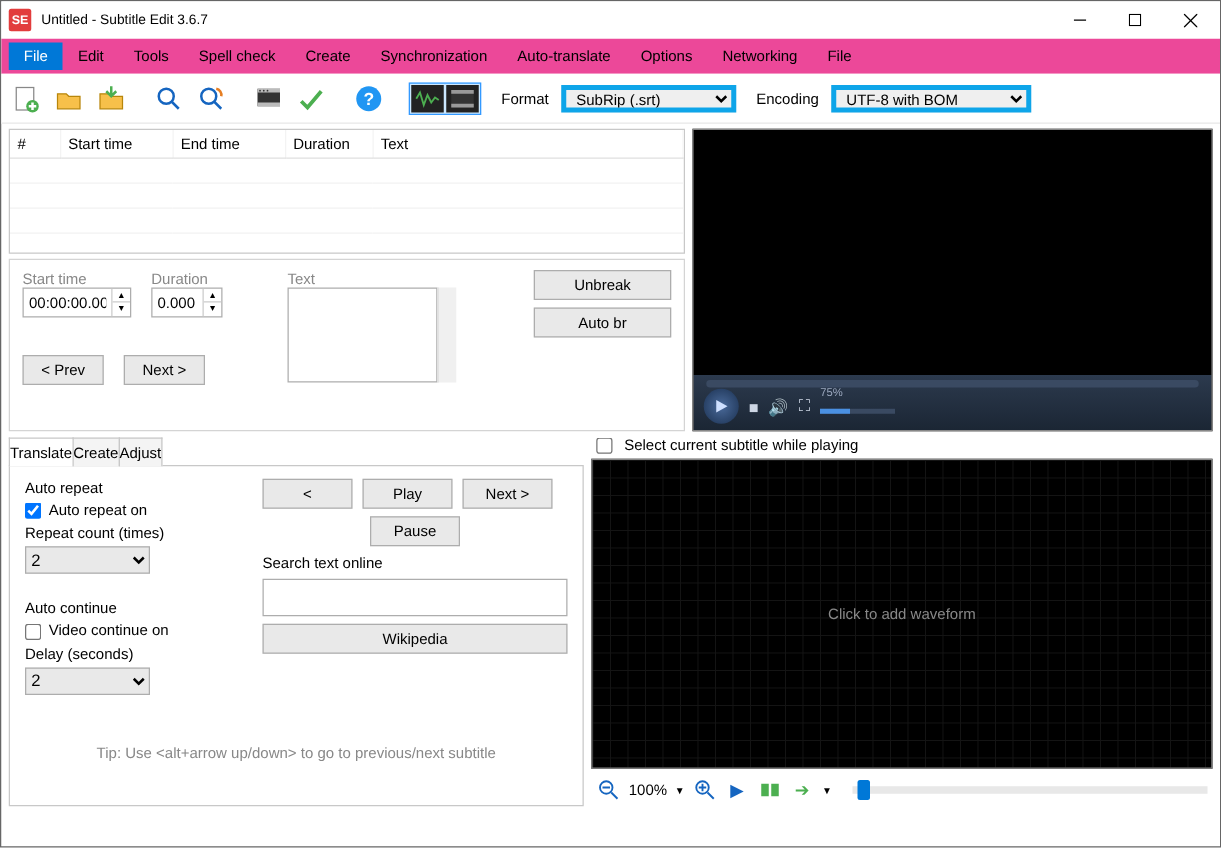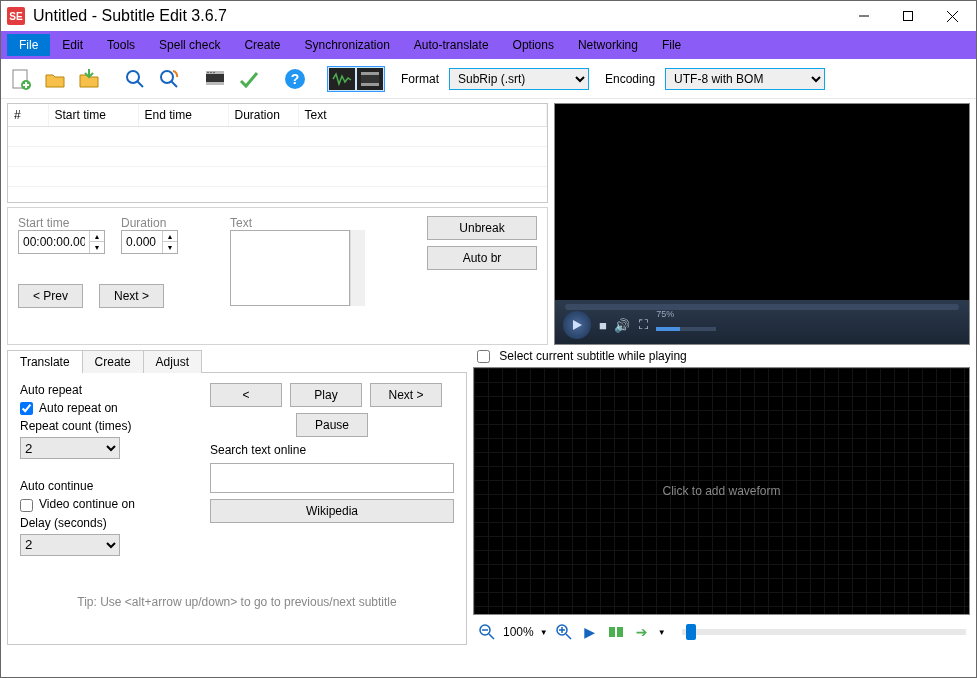--- a/index.html
+++ b/index.html
@@ -1,30 +1,30 @@
 <!DOCTYPE html>
 <html><head>
 <meta charset="utf-8">
 <style>
 * { box-sizing: border-box; margin: 0; padding: 0; }
 body { font-family: "Segoe UI", Tahoma, sans-serif; font-size: 12px; background: #fff; width: 977px; height: 678px; overflow: hidden; border: 1px solid #666; }
 .titlebar { height: 30px; display: flex; align-items: center; padding: 0 2px 0 6px; background: #fff; }
 .titlebar .app-icon { width: 18px; height: 18px; background: #e23c3c; border-radius: 2px; display: flex; align-items: center; justify-content: center; color: #fff; font-size: 10px; font-weight: bold; margin-right: 8px; }
-.titlebar .title { flex: 1; font-size: 16px; }
+.titlebar .title { flex: 1; font-size: 11px; }
 .titlebar .win-btn { width: 44px; height: 28px; display: flex; align-items: center; justify-content: center; font-size: 14px; }
-.menubar { height: 28px; display: flex; align-items: center; padding: 0 6px; gap: 0; background: #8b5cf6; }
+.menubar { height: 28px; display: flex; align-items: center; padding: 0 6px; gap: 0; background: #ec4899; }
 .menubar .menu-item { padding: 4px 12px; cursor: default; }
 .menubar .menu-item.active { background: #0078d7; color: #fff; }
 .toolbar { height: 40px; display: flex; align-items: center; padding: 2px 6px; gap: 6px; background: #fff; border-bottom: 1px solid #e8e8e8; }
 .toolbar .tb-icon { width: 28px; height: 28px; display: flex; align-items: center; justify-content: center; }
 .toolbar .sep { width: 6px; }
 .toolbar .tb-group { display: flex; gap: 2px; border: 1px solid #3399ff; padding: 1px; background: #cce8ff; }
 .toolbar .tb-group .tb-icon { background: #222; width: 26px; height: 22px; }
 .toolbar label { margin-left: 10px; margin-right: 4px; }
-.toolbar select { font-size: 12px; height: 22px; border: 1px solid #0ea5e9; padding: 0 4px; background: #efefef; }
+.toolbar select { font-size: 12px; height: 22px; border: 4px solid #0ea5e9; padding: 0 4px; background: #efefef; }
 
 .upper { display: flex; height: 246px; padding: 4px 6px 0 6px; gap: 6px; }
 .upper-left { flex: 1; display: flex; flex-direction: column; gap: 4px; }
 .grid { border: 1px solid #c8c8c8; height: 100px; background: #fff; }
 .grid table { width: 100%; border-collapse: collapse; }
 .grid th { text-align: left; font-weight: normal; padding: 4px 6px; background: #fff; border-bottom: 1px solid #e0e0e0; border-right: 1px solid #f3f3f3; font-size: 12px; }
 .grid th:first-child { width: 40px; }
 .grid th:nth-child(2), .grid th:nth-child(3) { width: 90px; }
 .grid th:nth-child(4) { width: 70px; }
 .grid tbody tr { height: 20px; }
@@ -54,21 +54,21 @@
 .play-btn { width: 28px; height: 28px; border-radius: 50%; background: radial-gradient(#4a6a9a, #1a3050); display: flex; align-items: center; justify-content: center; margin-top: 6px; }
 .play-btn svg { fill: #cfe0ff; }
 .vc-icon { color: #cdd6e4; margin-top: 6px; font-size: 13px; }
 .vol-bar { width: 60px; height: 4px; background: #3a4a62; margin-top: 8px; position: relative; }
 .vol-bar::after { content: ""; position: absolute; left: 0; top: 0; height: 100%; width: 40%; background: #4a90e2; }
 .vc-time { color: #9aa7bd; font-size: 9px; margin-top: -4px; }
 
 .lower { display: flex; padding: 4px 6px 6px 6px; gap: 6px; height: 306px; }
 .lower-left { width: 460px; display: flex; flex-direction: column; }
 .tab-strip { display: flex; }
-.tab { border: 1px solid #c8c8c8; border-bottom: none; padding: 4px 12px; background: #f4f4f4; margin-right: -1px; position: relative; top: 1px; }
+.tab { border: 1px solid #c8c8c8; border-bottom: none; padding: 4px 0; background: #f4f4f4; margin-right: -1px; position: relative; top: 1px; }
 .tab.active { background: #fff; z-index: 1; }
 .tab-body { border: 1px solid #c8c8c8; flex: 1; padding: 10px 12px; display: flex; gap: 8px; flex-direction: column; }
 .trans-cols { display: flex; gap: 10px; height: 200px; }
 .trans-left { width: 180px; display: flex; flex-direction: column; gap: 4px; }
 .trans-left select { width: 100px; height: 22px; border: 1px solid #adadad; background: #e9e9e9; font-family: inherit; }
 .trans-right { flex: 1; display: flex; flex-direction: column; gap: 6px; }
 .btn-row { display: flex; gap: 8px; }
 .btn-row .btn { flex: 1; }
 .btn-row.three .btn { width: 72px; flex: 0 0 auto; }
 .tip { color: #888; font-size: 12px; padding-top: 4px; text-align: center; }

